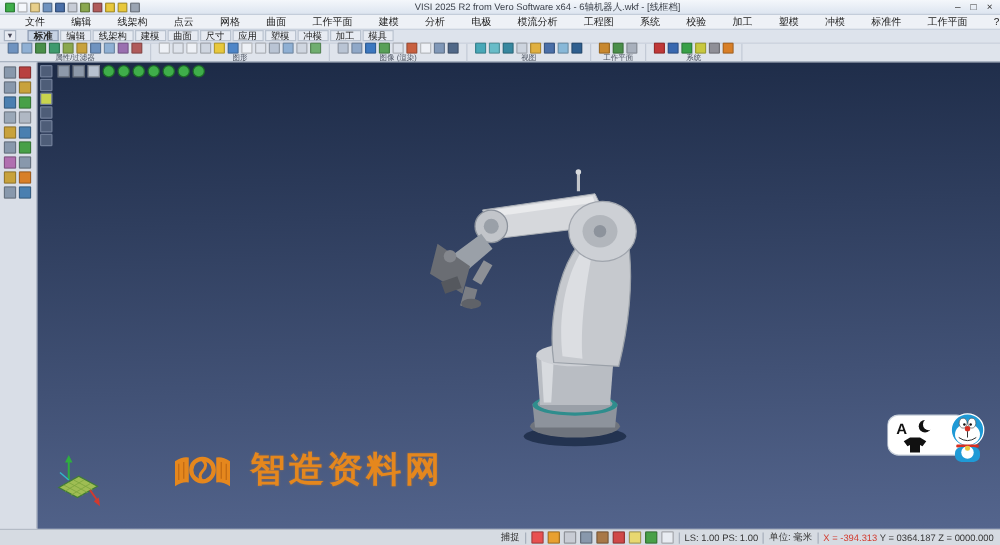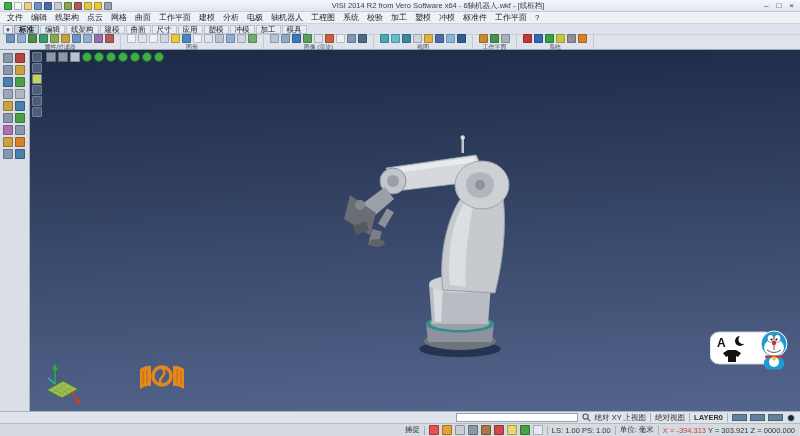--- a/index.html
+++ b/index.html
@@ -10,24 +10,24 @@
   
   .titlebar{height:12px;display:flex;align-items:center;gap:2px;padding:0 4px;background:linear-gradient(#f4f7fb,#dde5f0);border-bottom:1px solid #c4cdda;}
   .qat{display:flex;gap:2px;align-items:center;}
   .qat-ic{display:inline-block;width:8px;height:8px;border:1px solid rgba(0,0,0,.28);border-radius:1px;}
   .title{flex:1;text-align:center;font-size:7.5px;color:#3a3f48;white-space:nowrap;overflow:hidden;}
   .winbtns{display:flex;gap:8px;padding-right:2px;}
   .winbtn{font-size:8px;line-height:10px;color:#333;cursor:default;}
 
   
   .menubar{height:11px;display:flex;align-items:center;background:#eef1f6;padding-left:3px;}
-  .menu-item{padding:0 4px;font-size:8px;color:#222;white-space:nowrap;}
-
-  
-  .tabrow{height:11px;display:flex;align-items:center;background:#dde3ec;gap:1px;padding-left:3px;border-top:1px solid #cbd3df;}
+  .menu-item{padding:0 4px;font-size:8px;color:#222;white-space:nowrap;margin-left:13px;}
+
+  
+  .tabrow{height:11px;display:flex;align-items:flex-start;background:#dde3ec;gap:9px;padding-left:3px;border-top:1px solid #cbd3df;}
   .tab-dd{width:10px;height:9px;border:1px solid #aab4c2;background:#e7ebf2;font-size:6px;line-height:8px;text-align:center;color:#445;}
   .tab{padding:0 4px;height:9px;line-height:8px;font-size:7.5px;background:#e7ebf2;border:1px solid #b9c2cf;white-space:nowrap;}
   .tab.sel{background:#c7d3e4;font-weight:bold;border-color:#8d9cb2;}
 
   
   .toolbar{height:16px;display:flex;background:#dfe4ec;border-top:1px solid #c9d0dc;border-bottom:1px solid #98a2b2;}
   .tb-group{display:flex;flex-direction:column;align-items:center;justify-content:center;padding:0 6px;border-right:1px solid #c3cad6;}
   .tb-icons{display:flex;gap:2px;}
   .tb-ic{display:inline-block;width:9px;height:9px;border:1px solid rgba(0,0,0,.22);border-radius:1px;}
   .tb-label{font-size:6px;line-height:6px;margin-top:1px;color:#444c5a;white-space:nowrap;}
@@ -76,40 +76,40 @@
         <span class="qat-ic" style="background: rgb(232, 207, 138);"></span>
         <span class="qat-ic" style="background: rgb(111, 147, 192);"></span>
         <span class="qat-ic" style="background: rgb(74, 111, 168);"></span>
         <span class="qat-ic" style="background: rgb(199, 204, 214);"></span>
         <span class="qat-ic" style="background: rgb(138, 168, 79);"></span>
         <span class="qat-ic" style="background: rgb(176, 91, 91);"></span>
         <span class="qat-ic" style="background: rgb(232, 200, 60);"></span>
         <span class="qat-ic" style="background: rgb(232, 200, 60);"></span>
         <span class="qat-ic" style="background: rgb(154, 164, 178);"></span>
       </div>
-    <div class="title">VISI 2014 R2 from Vero Software x64 - 6轴机器人.wkf - [线框档]</div>
+    <div class="title">VISI 2025 R2 from Vero Software x64 - 6轴机器人.wkf - [线框档]</div>
     <div class="winbtns">
       <span class="winbtn">–</span>
       <span class="winbtn">□</span>
       <span class="winbtn">×</span>
     </div>
   </div>
 
   <div class="menubar">
       <span class="menu-item">文件</span>
       <span class="menu-item">编辑</span>
       <span class="menu-item">线架构</span>
       <span class="menu-item">点云</span>
       <span class="menu-item">网格</span>
       <span class="menu-item">曲面</span>
       <span class="menu-item">工作平面</span>
       <span class="menu-item">建模</span>
       <span class="menu-item">分析</span>
       <span class="menu-item">电极</span>
-      <span class="menu-item">轴机器人</span>
+      <span class="menu-item">模流分析</span>
       <span class="menu-item">工程图</span>
       <span class="menu-item">系统</span>
       <span class="menu-item">校验</span>
       <span class="menu-item">加工</span>
       <span class="menu-item">塑模</span>
       <span class="menu-item">冲模</span>
       <span class="menu-item">标准件</span>
       <span class="menu-item">工作平面</span>
       <span class="menu-item">?</span>
     </div>
@@ -299,20 +299,21 @@
       </svg>
 
       <div class="watermark">
         <svg width="52" height="40" viewBox="0 0 52 40">
           <path d="M4,13 q6,-4 11,-3 v20 q-5,-1 -11,3 Z" fill="#ee8a18"></path>
           <path d="M48,13 q-6,-4 -11,-3 v20 q5,-1 11,3 Z" fill="#ee8a18"></path>
           <path d="M7,15 v13 M11,13.5 v13.5 M45,15 v13 M41,13.5 v13.5" stroke="#c86a0e" stroke-width="1"></path>
           <circle cx="26" cy="20" r="9" fill="none" stroke="#ee8a18" stroke-width="3.4"></circle>
           <path d="M26,12 q5,4 0,9 q-4,4 0,8" fill="none" stroke="#ee8a18" stroke-width="2.4"></path>
         </svg>
+        <span class="wm-text" style="color: rgb(238, 138, 24);">智造资料网</span>
       </div>
 
       <svg class="doraemon" width="82" height="44" viewBox="0 0 82 44">
         <rect x="0" y="4" width="64" height="32" rx="9" fill="#ffffff" stroke="#c8d0da" stroke-width="1"></rect>
         <text x="7" y="19" font-family="Liberation Sans, sans-serif" font-size="12" font-weight="bold" fill="#111">A</text>
         <circle cx="30" cy="13" r="5" fill="#111"></circle>
         <circle cx="33" cy="11.5" r="4.6" fill="#ffffff"></circle>
         <path d="M13,25 l5,-3 h8 l5,3 -3,4 -2,-1 v6 h-8 v-6 l-2,1 Z" fill="#111"></path>
         <circle cx="57" cy="9" r="3" fill="#d33a2e"></circle>
         <circle cx="64" cy="16" r="13" fill="#1f9ad6" stroke="#ffffff" stroke-width="1"></circle>
@@ -324,39 +325,20 @@
         <circle cx="64" cy="15" r="2.2" fill="#d62f22"></circle>
         <path d="M64,17 v5 M57,22 q7,5 14,0" stroke="#333" stroke-width="0.8" fill="none"></path>
         <rect x="55" y="27.5" width="18" height="2.5" rx="1" fill="#d62f22"></rect>
         <rect x="54" y="29.5" width="20" height="12" rx="5" fill="#1f9ad6"></rect>
         <circle cx="64" cy="34" r="5" fill="#ffffff"></circle>
         <circle cx="64" cy="30.5" r="2" fill="#e8c83c"></circle>
       </svg>
     </div>
   </div>
 
-  <div class="cmdrow">
-    <input class="cmd-input" type="text" value="" style="">
-    <svg width="9" height="9" viewBox="0 0 9 9">
-      <circle cx="3.6" cy="3.6" r="2.6" fill="none" stroke="#4a5568" stroke-width="1.1"></circle>
-      <line x1="5.6" y1="5.6" x2="8.2" y2="8.2" stroke="#4a5568" stroke-width="1.2"></line>
-    </svg>
-    <span>绝对 XY 上视图</span>
-    <span class="sep"></span>
-    <span>绝对视图</span>
-    <span class="sep"></span>
-    <span class="layer">LAYER0</span>
-    <span class="sep"></span>
-    <span style="display:flex;gap:3px;">
-        <span class="sw" style="background: rgb(100, 128, 159);"></span>
-        <span class="sw" style="background: rgb(100, 128, 159);"></span>
-        <span class="sw" style="background: rgb(100, 128, 159);"></span>
-      </span>
-    <span class="dot"></span>
-  </div>
 
   <div class="statusrow">
     <span>捕捉</span>
     <span class="sep"></span>
     <span style="display:flex;gap:3px;">
         <span class="st-ic" style="background: rgb(232, 80, 80);"></span>
         <span class="st-ic" style="background: rgb(232, 160, 48);"></span>
         <span class="st-ic" style="background: rgb(200, 204, 212);"></span>
         <span class="st-ic" style="background: rgb(136, 152, 172);"></span>
         <span class="st-ic" style="background: rgb(168, 120, 72);"></span>
@@ -365,18 +347,18 @@
         <span class="st-ic" style="background: rgb(72, 160, 72);"></span>
         <span class="st-ic" style="background: rgb(232, 236, 242);"></span>
       </span>
     <span class="sep"></span>
     <span>LS: 1.00 PS: 1.00</span>
     <span class="sep"></span>
     <span>单位: 毫米</span>
     <span class="sep"></span>
     <span class="coords">
       <span id="coord-x" style="color: rgb(210, 58, 46);">X = -394.313</span>
-      <span>Y = 303.921</span>
+      <span>Y = 0364.187</span>
       <span>Z = 0000.000</span>
     </span>
   </div>
 
 </div>
 
 </body></html>

